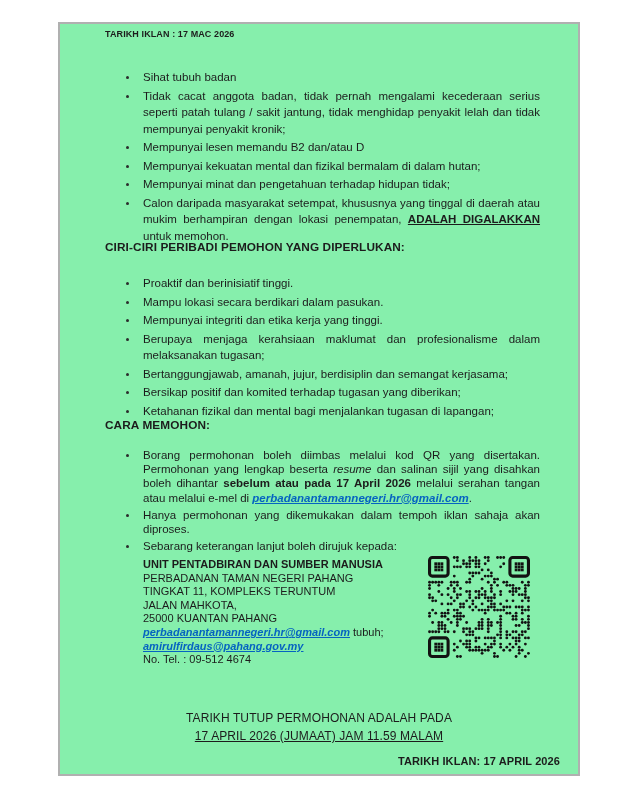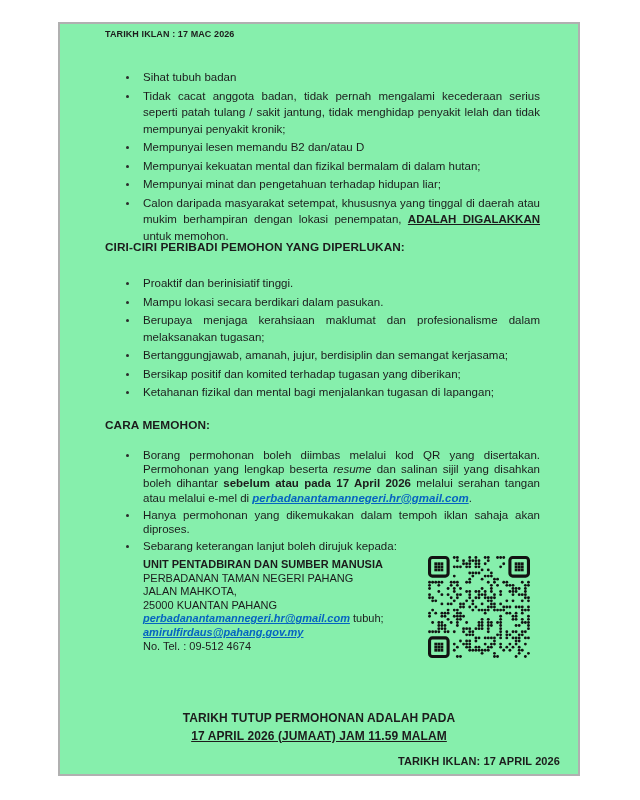--- a/index.html
+++ b/index.html
@@ -45,21 +45,21 @@
   .h1pos{top:216px;}
   .h2pos{top:394px;}
   .contact{
     position:absolute;left:83px;top:534px;width:260px;
     font-size:11px;line-height:13.6px;
   }
   .qr{position:absolute;left:368px;top:532px;width:102px;height:102px;}
   .qr svg{display:block;}
   .closing{
     position:absolute;left:0;right:0;top:686px;text-align:center;
-    font-size:12px;font-weight:bold;line-height:17.5px;letter-spacing:.1px;
+    font-size:12px;font-weight:normal;line-height:17.5px;letter-spacing:.1px;
   }
   .closing .c2{text-decoration:underline;}
   .tarikh-bottom{
     position:absolute;right:18px;top:731px;
     font-size:11px;font-weight:bold;text-align:right;letter-spacing:.1px;
   }
   .b{font-weight:bold;}
   .i{font-style:italic;margin-top:40px;}
   .u{text-decoration:underline;}
   .link{color:var(--link);font-weight:bold;font-style:italic;text-decoration:underline;}
@@ -69,46 +69,48 @@
 
 <div class="doc-border">
 
   <div class="tarikh-top">TARIKH IKLAN : 17 MAC 2026</div>
 
   <ul class="blist list1">
       <li><span>Sihat tubuh badan</span></li>
       <li><span>Tidak cacat anggota badan, tidak pernah mengalami kecederaan serius seperti patah tulang / sakit jantung, tidak menghidap penyakit lelah dan tidak mempunyai penyakit kronik;</span></li>
       <li><span>Mempunyai lesen memandu B2 dan/atau D</span></li>
       <li><span>Mempunyai kekuatan mental dan fizikal bermalam di dalam hutan;</span></li>
-      <li><span>Mempunyai minat dan pengetahuan terhadap hidupan liar;</span></li>
+      <li><span>Mempunyai minat dan pengetahuan terhadap hidupan tidak;</span></li>
       <li><span>Calon daripada masyarakat setempat, khususnya yang tinggal di daerah atau mukim berhampiran dengan lokasi penempatan, </span><span class="b u">ADALAH DIGALAKKAN</span><span> untuk memohon.</span></li>
     </ul>
 
   <h2 class="heading h1pos">CIRI-CIRI PERIBADI PEMOHON YANG DIPERLUKAN:</h2>
 
   <ul class="blist list2">
       <li><span>Proaktif dan berinisiatif tinggi.</span></li>
       <li><span>Mampu lokasi secara berdikari dalam pasukan.</span></li>
+      <li><span>Mempunyai integriti dan etika kerja yang tinggi.</span></li>
       <li><span>Berupaya menjaga kerahsiaan maklumat dan profesionalisme dalam melaksanakan tugasan;</span></li>
       <li><span>Bertanggungjawab, amanah, jujur, berdisiplin dan semangat kerjasama;</span></li>
       <li><span>Bersikap positif dan komited terhadap tugasan yang diberikan;</span></li>
       <li><span>Ketahanan fizikal dan mental bagi menjalankan tugasan di lapangan;</span></li>
     </ul>
 
   <h2 class="heading h2pos">CARA MEMOHON:</h2>
 
   <ul class="blist list3">
       <li><span>Borang permohonan boleh diimbas melalui kod QR yang disertakan. Permohonan yang lengkap beserta </span><span class="i">resume</span><span> dan salinan sijil yang disahkan boleh dihantar </span><span class="b">sebelum atau pada 17 April 2026</span><span> melalui serahan tangan atau melalui e-mel di </span><a href="#" class="link">perbadanantamannegeri.hr@gmail.com</a><span>.</span></li>
       <li><span>Hanya permohonan yang dikemukakan dalam tempoh iklan sahaja akan diproses.</span></li>
       <li><span>Sebarang keterangan lanjut boleh dirujuk kepada:</span></li>
     </ul>
 
   <div class="contact">
       <div><span class="b">UNIT PENTADBIRAN DAN SUMBER MANUSIA</span></div>
       <div><span>PERBADANAN TAMAN NEGERI PAHANG</span></div>
+      <div><span>TINGKAT 11, KOMPLEKS TERUNTUM</span></div>
       <div><span>JALAN MAHKOTA,</span></div>
       <div><span>25000 KUANTAN PAHANG</span></div>
       <div><a href="#" class="link">perbadanantamannegeri.hr@gmail.com</a><span> tubuh;</span></div>
       <div><a href="#" class="link">amirulfirdaus@pahang.gov.my</a></div>
       <div><span>No. Tel. : 09-512 4674</span></div>
     </div>
 
   <div class="qr" id="qr">
       <svg viewBox="0 0 33 33" width="102" height="102" xmlns="http://www.w3.org/2000/svg">
         <rect x="0.5" y="0.5" width="6" height="6" rx="0.9" fill="none" stroke="#121212" stroke-width="1"></rect>

